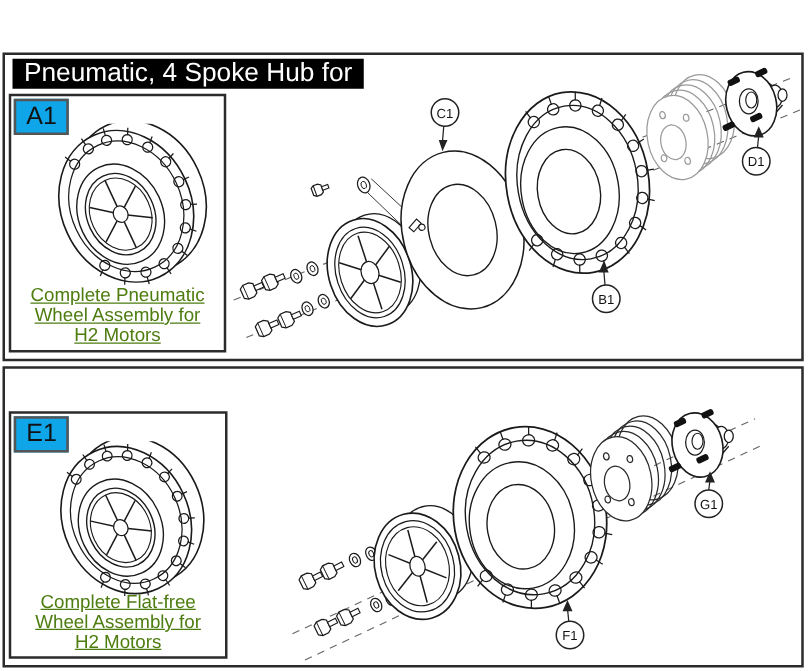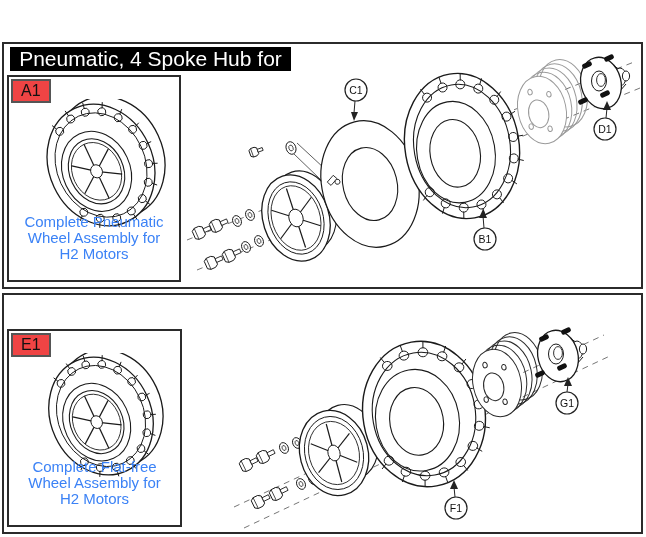--- a/index.html
+++ b/index.html
@@ -9,23 +9,23 @@
         font-size:16px;line-height:18px;color:#f00;white-space:pre-line;}
   .panel{position:absolute;left:2px;width:637px;border:2px solid #2b2b2b;background:#fff;}
   .panel1{top:42px;height:243px;}
   .panel2{top:293px;height:237px;}
   .panel-header{position:absolute;left:6px;top:3px;width:281px;height:24px;
         background:#000;color:#fff;font-size:21px;line-height:24px;text-align:center;}
   .figure-box{position:absolute;border:2px solid #2b2b2b;background:#fff;}
   .fig1{left:3px;top:31px;width:170px;height:203px;}
   .fig2{left:3px;top:34px;width:171px;height:194px;}
   .fig-label{position:absolute;left:2px;top:2px;border:2px solid #555;
-        padding:1px 8px;font-size:16px;color:#111;background:#ef4444;}
-  .fig-caption{position:absolute;left:0;bottom:18px;width:100%;text-align:center;
-        font-size:15px;line-height:16px;color:#3b82f6;white-space:pre-line;}
+        padding:1px 8px;font-size:20px;color:#111;background:#0ea5e9;}
+  .fig-caption{position:absolute;left:0;bottom:3px;width:100%;text-align:center;
+        font-size:15px;line-height:16px;color:#4d7c0f;white-space:pre-line;text-decoration:underline;}
   .wheel-svg{position:absolute;left:0;top:22px;}
   .exploded{position:absolute;left:0;top:0;}
   svg *{vector-effect:non-scaling-stroke;}
   .callout-circle{fill:#fff;stroke:#222;stroke-width:1.2;}
   .callout-text{font-family:"Liberation Sans",sans-serif;font-size:10.5px;fill:#111;
         text-anchor:middle;}
   .axis{stroke:#666;stroke-width:0.9;stroke-dasharray:6 5;fill:none;}
 </style>
 </head>
 <body>

